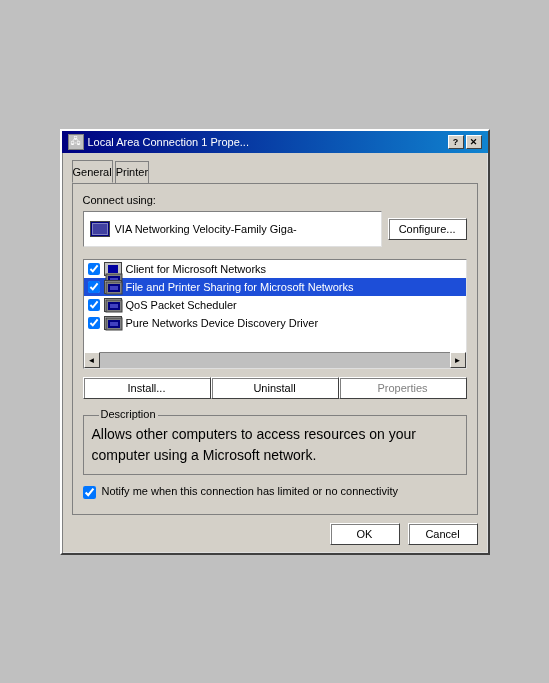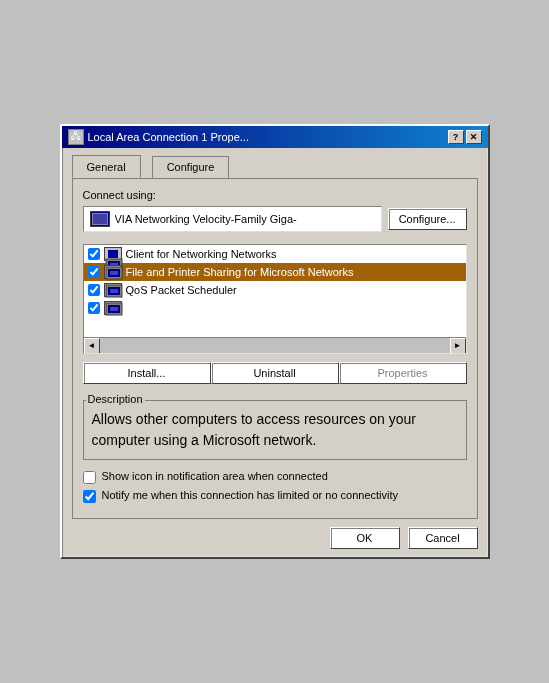--- a/index.html
+++ b/index.html
@@ -88,28 +88,28 @@
 
     
     .tabs {
       display: flex;
       gap: 0;
       margin-bottom: 0;
       position: relative;
     }
 
     .tab {
-      padding: 4px 14px;
+      padding: 4px 0;
       background: #d4d0c8;
       border: 1px solid #808080;
       border-bottom: none;
       cursor: pointer;
       font-size: 11px;
       position: relative;
-      margin-right: 11px;
+      margin-right: 2px;
     }
 
     .tab.active {
       background: #d4d0c8;
       border-color: #808080;
       border-bottom: 1px solid #d4d0c8;
       z-index: 2;
       font-weight: normal;
       margin-top: -1px;
       padding-top: 5px;
@@ -139,21 +139,21 @@
     .adapter-box {
       flex: 1;
       background: white;
       border: 1px solid #808080;
       border-right-color: #dfdfdf;
       border-bottom-color: #dfdfdf;
       padding: 9px 6px;
       display: flex;
       align-items: center;
       gap: 5px;
-      height: 26px;
+      height: 36px;
       overflow: hidden;
     }
 
     .adapter-icon {
       width: 20px;
       height: 16px;
       background: #000080;
       border: 1px solid #404040;
       position: relative;
       flex-shrink: 0;
@@ -214,21 +214,21 @@
     .list-item {
       display: flex;
       align-items: center;
       gap: 4px;
       padding: 2px 4px;
       cursor: default;
       white-space: nowrap;
     }
 
     .list-item.selected {
-      background: #a16207;
+      background: #1d4ed8;
       color: white;
     }
 
     .list-item input[type="checkbox"] {
       width: 12px;
       height: 12px;
       flex-shrink: 0;
     }
 
     .item-icon {
@@ -300,21 +300,21 @@
     .fieldset-like {
       border: 1px solid #808080;
       padding: 4px 8px 8px 8px;
       margin-bottom: 10px;
       position: relative;
     }
 
     .fieldset-title {
       position: absolute;
       top: -8px;
-      left: 2px;
+      left: 15px;
       background: #d4d0c8;
       padding: 0 2px;
       font-size: 11px;
     }
 
     .desc-text {
       font-size: 14px;
       line-height: 1.5;
       margin-top: 4px;
     }
@@ -367,21 +367,21 @@
       <div class="title-btn">✕</div>
     </div>
   </div>
 
   <div class="content" style="padding-bottom:0;">
     <div class="tabs">
       <div class="tab active">
         <span>General</span>
       </div>
       <div class="tab">
-        <span>Configure</span>
+        <span>Printer</span>
       </div>
     </div>
   </div>
 
   <div style="padding: 0 10px 0 10px;">
     <div class="tab-content">
 
       <div class="section-label">Connect using:</div>
       <div class="adapter-row">
         <div class="adapter-box">
@@ -394,21 +394,21 @@
       <div class="items-list-container">
         <div class="items-list" style="height: calc(100% - 16px);">
 
         <div class="list-item">
               <input type="checkbox" checked="" style="">
               <span class="item-icon network"><svg width="18" height="14" viewBox="0 0 18 14">
       <rect x="1" y="1" width="16" height="12" fill="#808080" stroke="#404040" stroke-width="1"></rect>
       <rect x="3" y="3" width="12" height="8" fill="#000080"></rect>
       <rect x="5" y="5" width="8" height="4" fill="#4040c0"></rect>
     </svg></span>
-              <span class="list-item-text">Client for Networking Networks</span>
+              <span class="list-item-text">Client for Microsoft Networks</span>
             </div>
             <div class="list-item selected">
               <input type="checkbox" checked="" style="">
               <span class="item-icon printer"><svg width="18" height="14" viewBox="0 0 18 14">
       <rect x="1" y="1" width="16" height="12" fill="#808080" stroke="#404040" stroke-width="1"></rect>
       <rect x="3" y="3" width="12" height="8" fill="#000080"></rect>
       <rect x="5" y="5" width="8" height="4" fill="#4040c0"></rect>
     </svg></span>
               <span class="list-item-text">File and Printer Sharing for Microsoft Networks</span>
             </div>
@@ -421,20 +421,21 @@
     </svg></span>
               <span class="list-item-text">QoS Packet Scheduler</span>
             </div>
             <div class="list-item">
               <input type="checkbox" checked="" style="">
               <span class="item-icon driver"><svg width="18" height="14" viewBox="0 0 18 14">
       <rect x="1" y="1" width="16" height="12" fill="#808080" stroke="#404040" stroke-width="1"></rect>
       <rect x="3" y="3" width="12" height="8" fill="#000080"></rect>
       <rect x="5" y="5" width="8" height="4" fill="#4040c0"></rect>
     </svg></span>
+              <span class="list-item-text">Pure Networks Device Discovery Driver</span>
             </div>
           </div>
       <div style="position: absolute; bottom: 0px; left: 0px; right: 0px; height: 16px; background: rgb(192, 192, 192); border-top: 1px solid rgb(128, 128, 128); display: flex; align-items: center;">
     <div style="width:16px;height:16px;background:#d4d0c8;border:1px solid white;border-right-color:#404040;border-bottom-color:#404040;display:flex;align-items:center;justify-content:center;font-size:8px;">◄</div>
     <div style="flex:1;height:100%;background:#c0c0c0;"></div>
     <div style="width:16px;height:16px;background:#d4d0c8;border:1px solid white;border-right-color:#404040;border-bottom-color:#404040;display:flex;align-items:center;justify-content:center;font-size:8px;">►</div>
   </div>
         </div>
 
       <div class="btn-row">
@@ -443,24 +444,20 @@
         <button class="btn disabled" disabled="">Properties</button>
       </div>
 
       <div class="fieldset-like">
         <span class="fieldset-title">Description</span>
         <div class="desc-text">Allows other computers to access resources on your computer using a Microsoft network.</div>
       </div>
 
       <div>
         <div class="checkbox-row">
-          <input type="checkbox" id="show_icon" style="">
-          <label class="checkbox-label" for="show_icon">Show icon in notification area when connected</label>
-        </div>
-        <div class="checkbox-row">
           <input type="checkbox" id="notify" checked="" style="">
           <label class="checkbox-label" for="notify">Notify me when this connection has limited or no connectivity</label>
         </div>
       </div>
 
     </div>
   </div>
 
   <div class="bottom-buttons">
     <button class="btn">OK</button>

